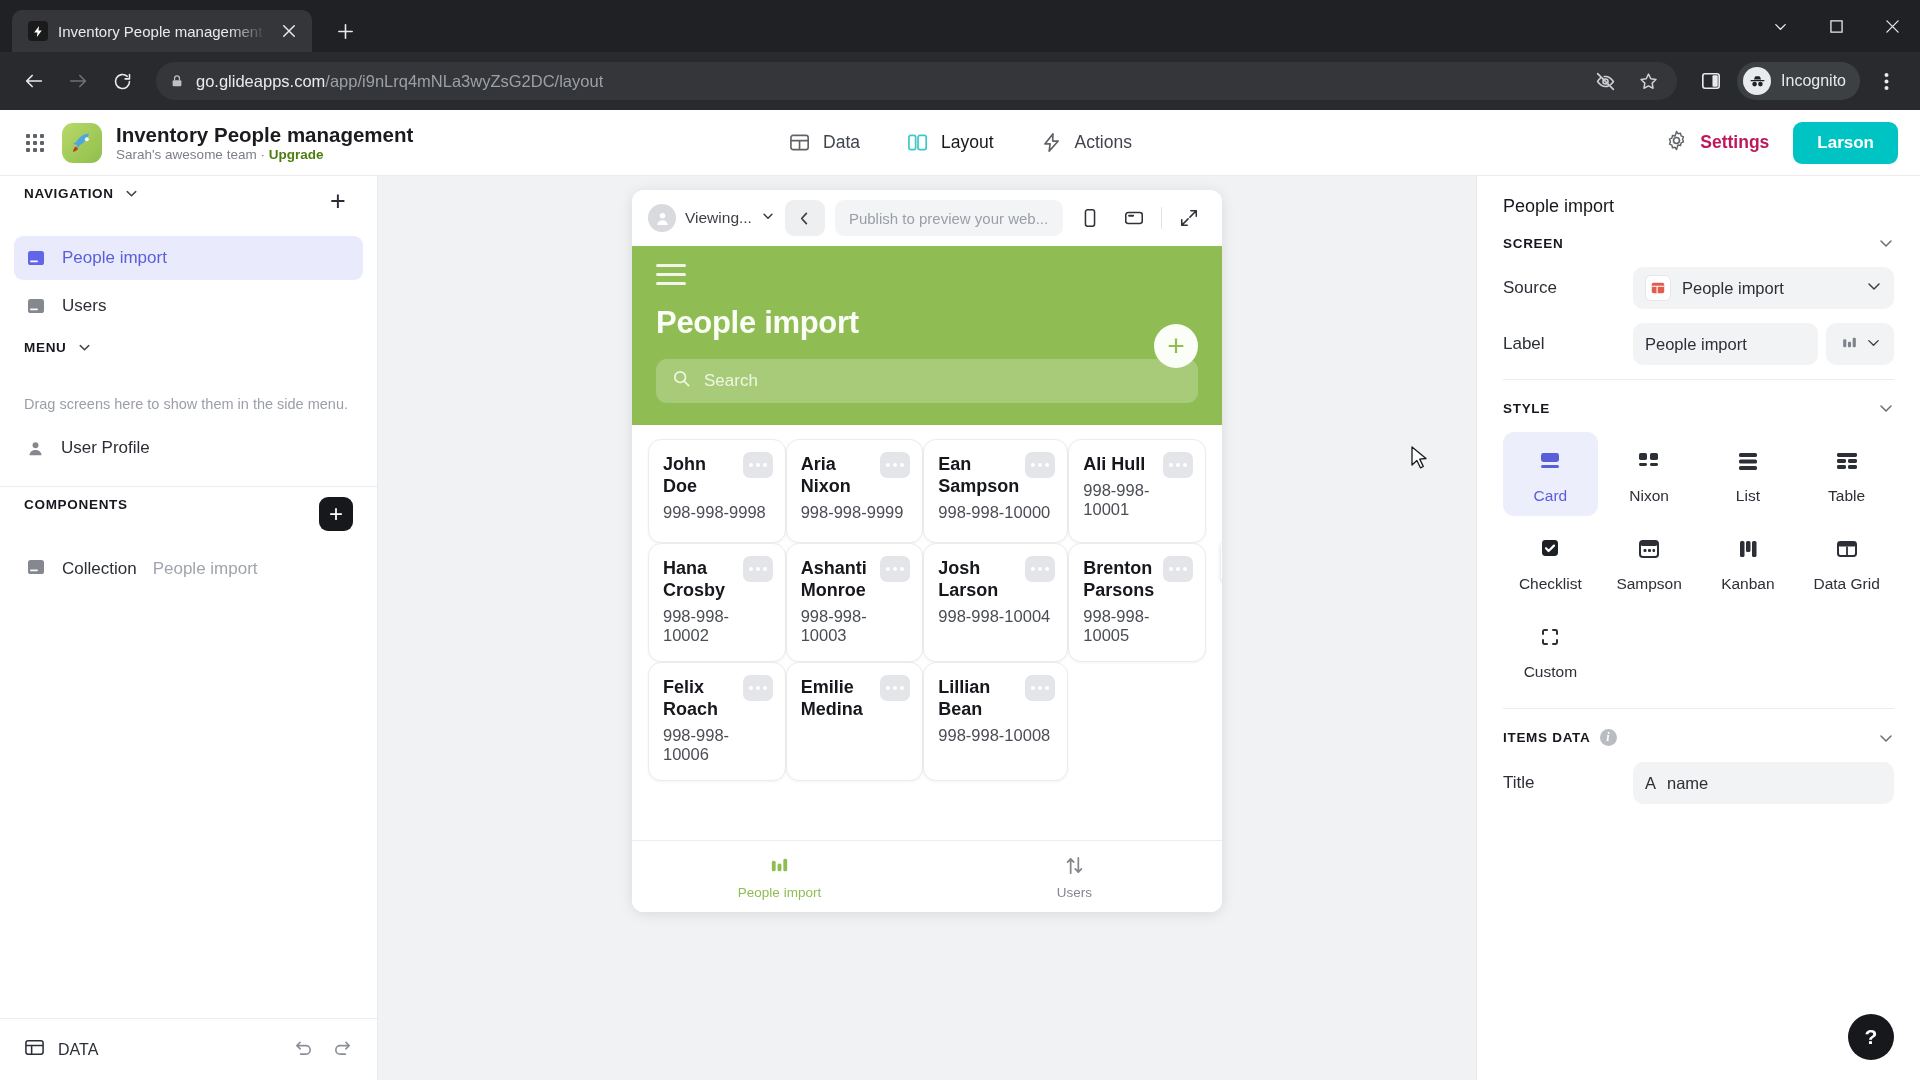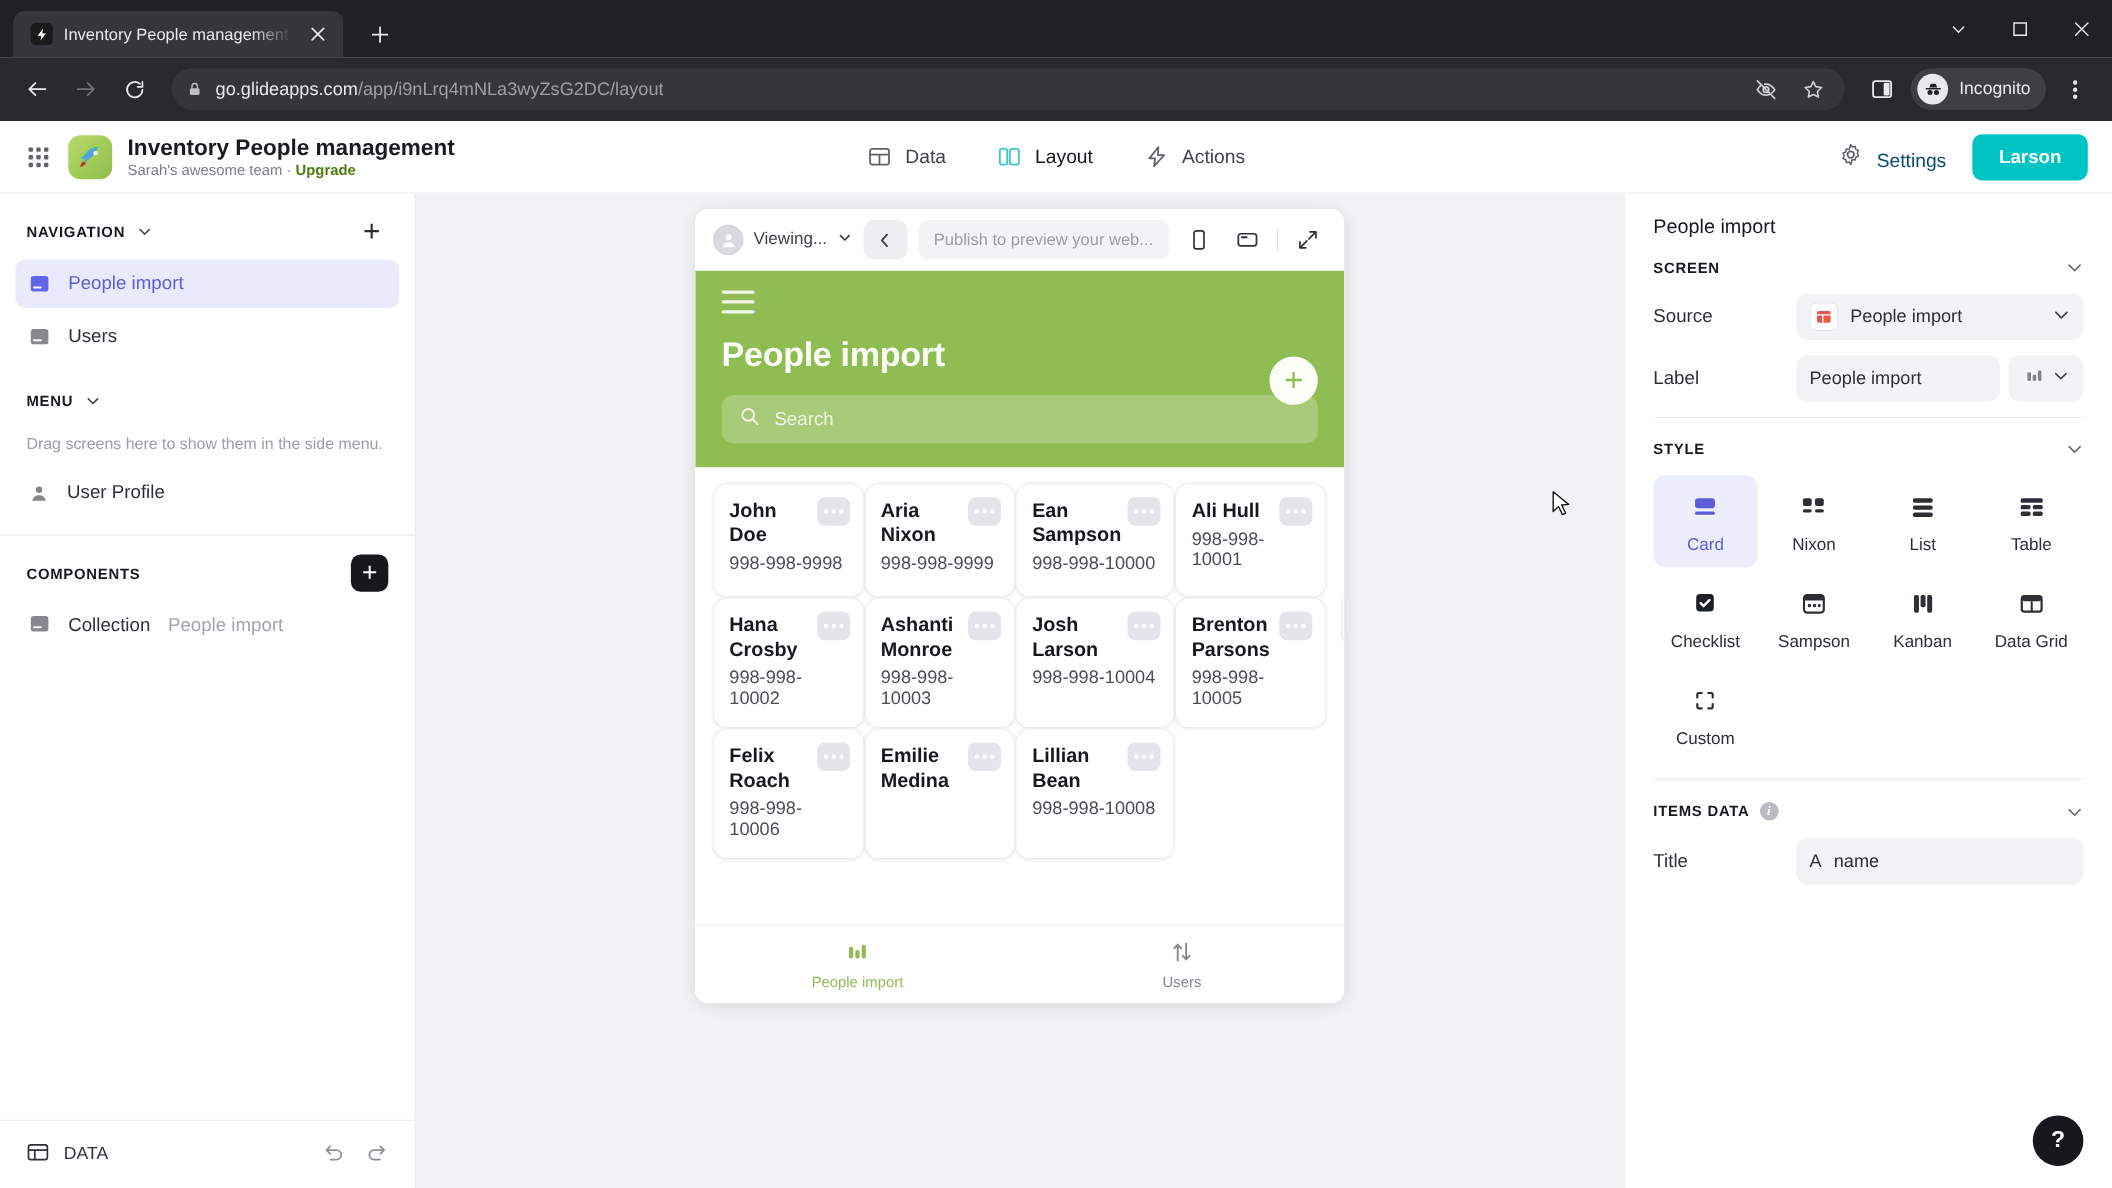--- a/index.html
+++ b/index.html
@@ -205,22 +205,22 @@
   .htab .ic { display: flex; color: #5f6368; }
   .htab.active .ic { color: #3fc8c8; }
 
   .header-right {
     margin-left: auto;
     display: flex;
     align-items: center;
     gap: 24px;
   }
   .settings-btn {
-    display: flex; align-items: flex-end; gap: 12px;
-    font-size: 17.5px; color: #0c4a6e;
+    display: flex; align-items: center; gap: 12px;
+    font-size: 17.5px; color: #be185d; font-weight: bold;
   }
   .publish-btn {
     background: #00c4c4;
     color: #fff;
     font-size: 17px;
     font-weight: bold;
     border-radius: 9px;
     padding: 0 24px;
     height: 42px;
     display: flex; align-items: center; justify-content: center;
@@ -240,21 +240,20 @@
     width: 378px;
     background: #fff;
     border-right: 1px solid #e8e9ec;
     display: flex;
     flex-direction: column;
     position: relative;
     flex: none;
   }
   .sb-section-head {
     display: flex;
-    align-items: center;
     padding: 0 24px;
     height: 48px;
     margin-top: 10px;
   }
   .sb-section-title {
     font-size: 13.5px;
     font-weight: bold;
     letter-spacing: 0.7px;
     color: #16181d;
   }

